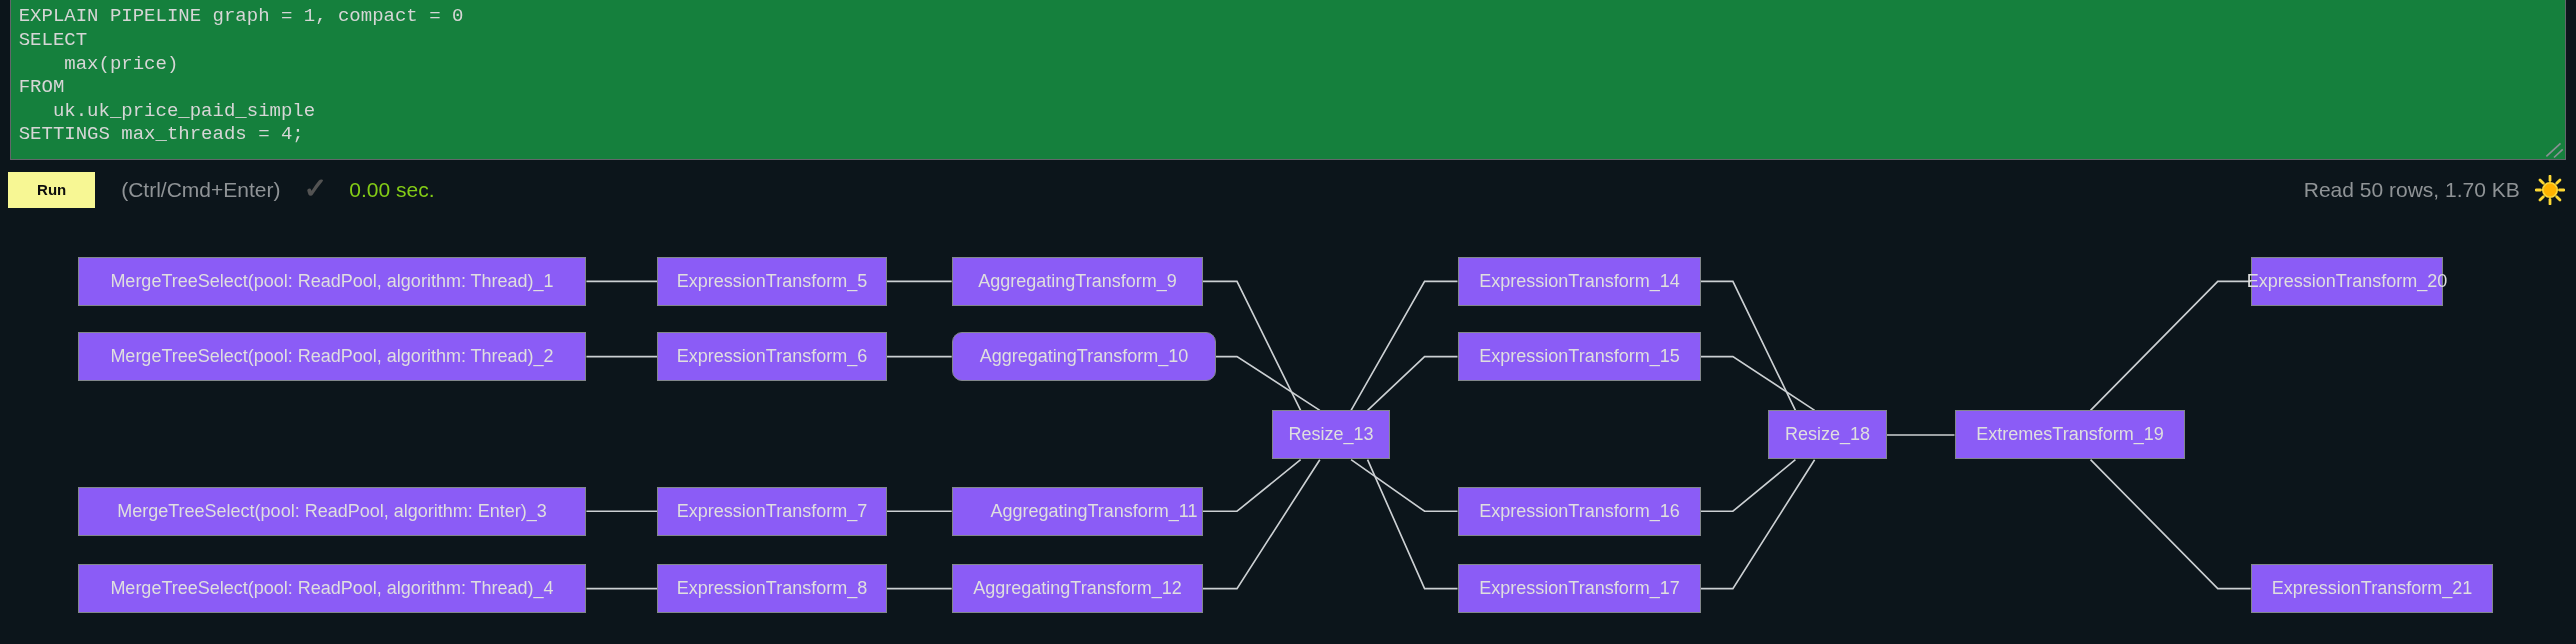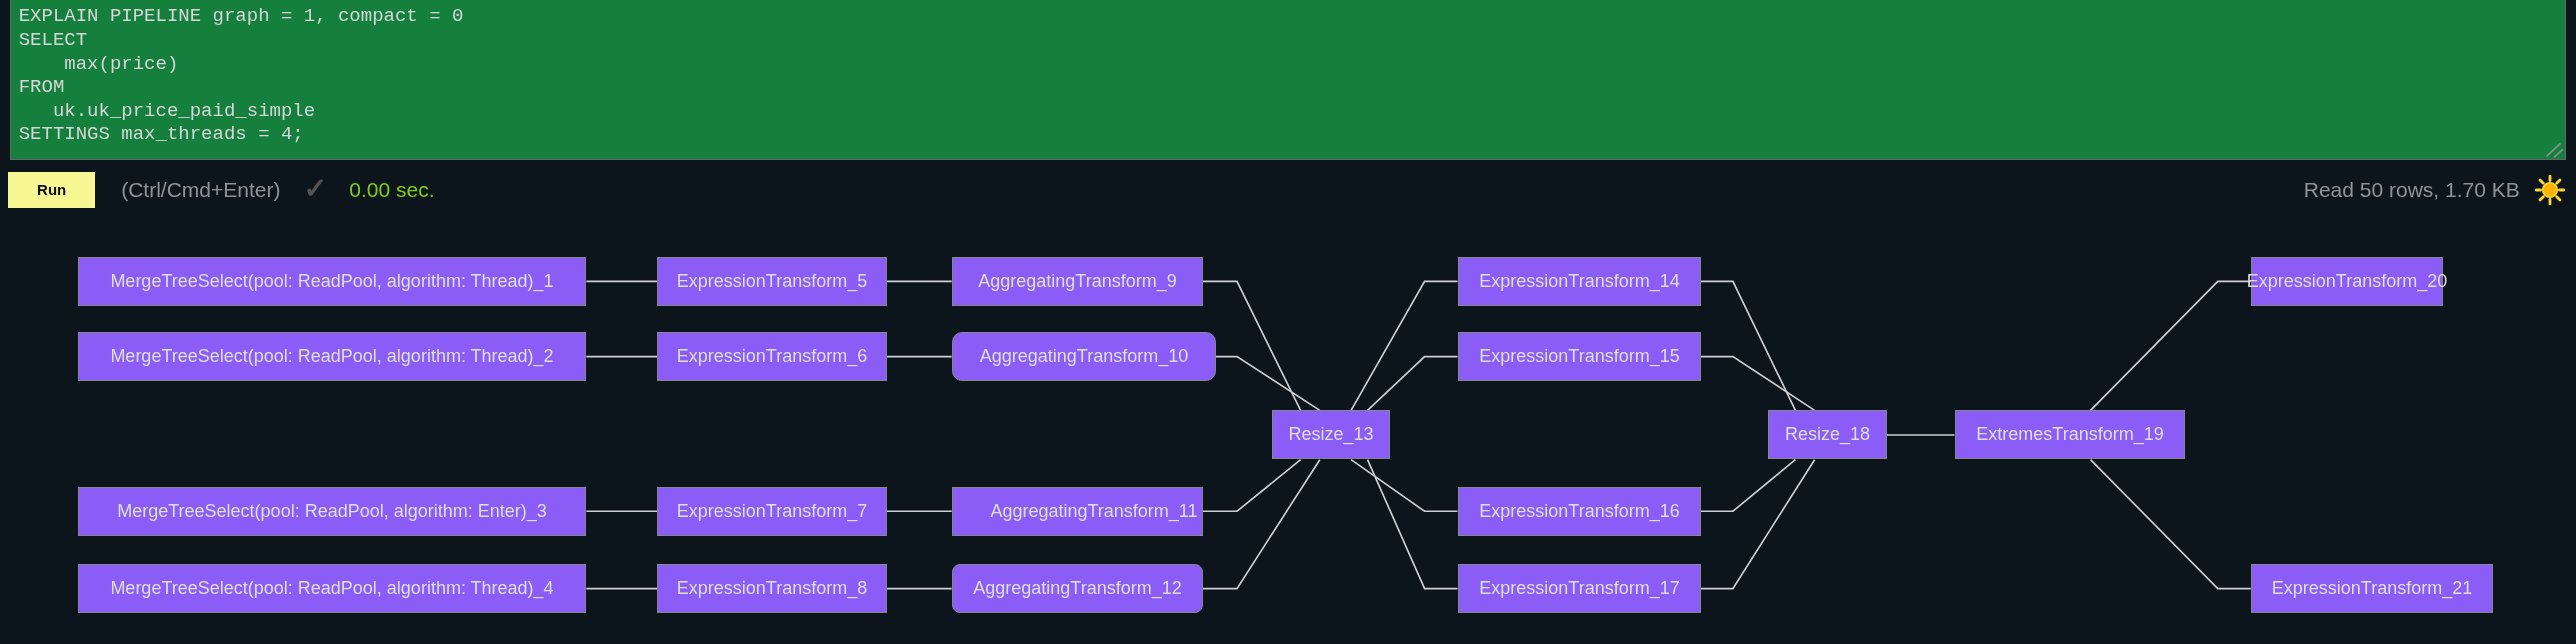--- a/index.html
+++ b/index.html
@@ -100,21 +100,21 @@
       <div class="node" style="left: 78px; top: 332px; width: 508px; height: 49px;">MergeTreeSelect(pool: ReadPool, algorithm: Thread)_2</div>
       <div class="node" style="left: 78px; top: 487px; width: 508px; height: 49px;">MergeTreeSelect(pool: ReadPool, algorithm: Enter)_3</div>
       <div class="node" style="left: 78px; top: 564px; width: 508px; height: 49px;">MergeTreeSelect(pool: ReadPool, algorithm: Thread)_4</div>
       <div class="node" style="left: 657px; top: 257px; width: 230px; height: 49px;">ExpressionTransform_5</div>
       <div class="node" style="left: 657px; top: 332px; width: 230px; height: 49px;">ExpressionTransform_6</div>
       <div class="node" style="left: 657px; top: 487px; width: 230px; height: 49px; text-align: right;">ExpressionTransform_7</div>
       <div class="node" style="left: 657px; top: 564px; width: 230px; height: 49px;">ExpressionTransform_8</div>
       <div class="node" style="left: 952px; top: 257px; width: 251px; height: 49px;">AggregatingTransform_9</div>
       <div class="node" style="left: 952px; top: 332px; width: 264px; height: 49px; border-radius: 10px;">AggregatingTransform_10</div>
       <div class="node" style="left: 952px; top: 487px; width: 251px; height: 49px; padding-left: 33px;">AggregatingTransform_11</div>
-      <div class="node" style="left: 952px; top: 564px; width: 251px; height: 49px; border-radius: 8px;">AggregatingTransform_12</div>
+      <div class="node" style="left: 952px; top: 564px; width: 251px; height: 49px;">AggregatingTransform_12</div>
       <div class="node" style="left: 1272px; top: 410px; width: 118px; height: 49px;">Resize_13</div>
       <div class="node" style="left: 1458px; top: 257px; width: 243px; height: 49px;">ExpressionTransform_14</div>
       <div class="node" style="left: 1458px; top: 332px; width: 243px; height: 49px;">ExpressionTransform_15</div>
       <div class="node" style="left: 1458px; top: 487px; width: 243px; height: 49px;">ExpressionTransform_16</div>
       <div class="node" style="left: 1458px; top: 564px; width: 243px; height: 49px;">ExpressionTransform_17</div>
       <div class="node" style="left: 1768px; top: 410px; width: 119px; height: 49px;">Resize_18</div>
       <div class="node" style="left: 1955px; top: 410px; width: 230px; height: 49px;">ExtremesTransform_19</div>
       <div class="node" style="left: 2251px; top: 257px; width: 192px; height: 49px;">ExpressionTransform_20</div>
       <div class="node" style="left: 2251px; top: 564px; width: 242px; height: 49px;">ExpressionTransform_21</div>
     </div>

